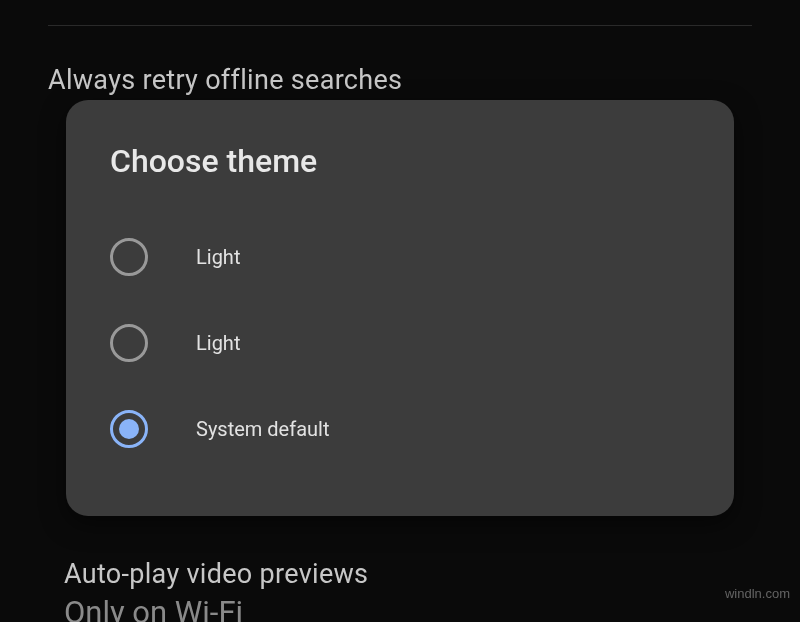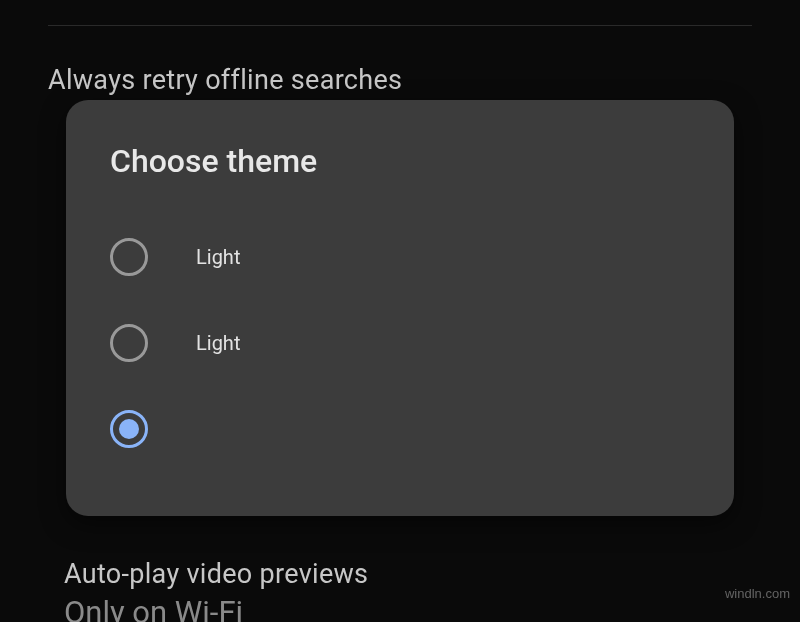--- a/index.html
+++ b/index.html
@@ -149,17 +149,18 @@
       <span class="radio-circle">
         
       </span>
       <span class="radio-label">Light</span>
     </div>
 
     <div class="radio-item">
       <span class="radio-circle selected">
         <span class="radio-dot"></span>
       </span>
+      <span class="radio-label">System default</span>
     </div>
   </div>
 </div>
 
 <div class="watermark">windln.com</div>
 
 </body></html>

